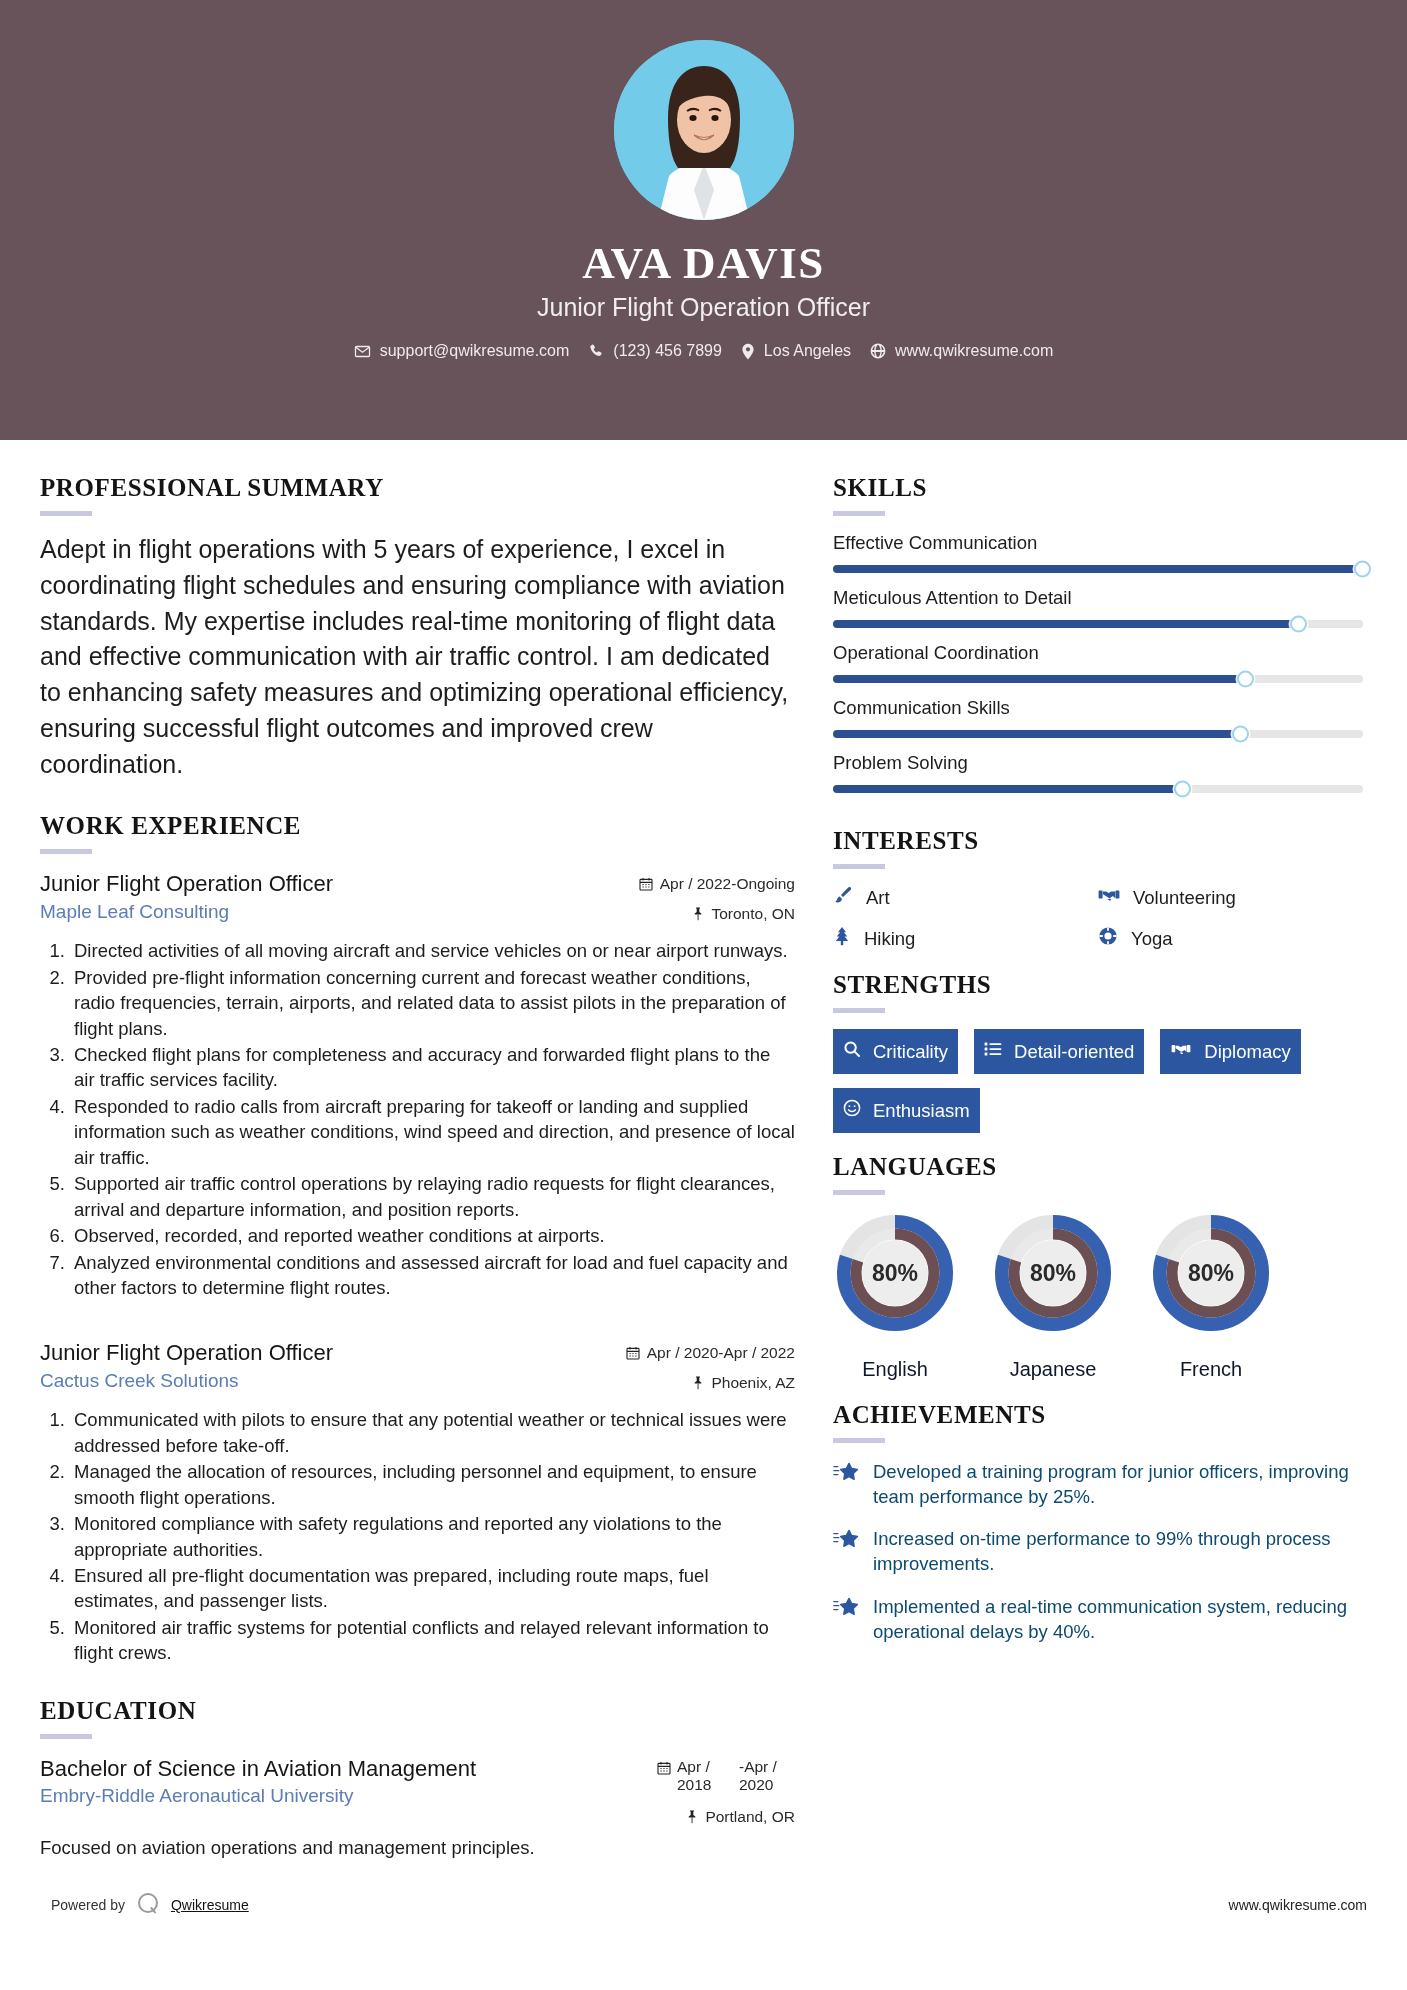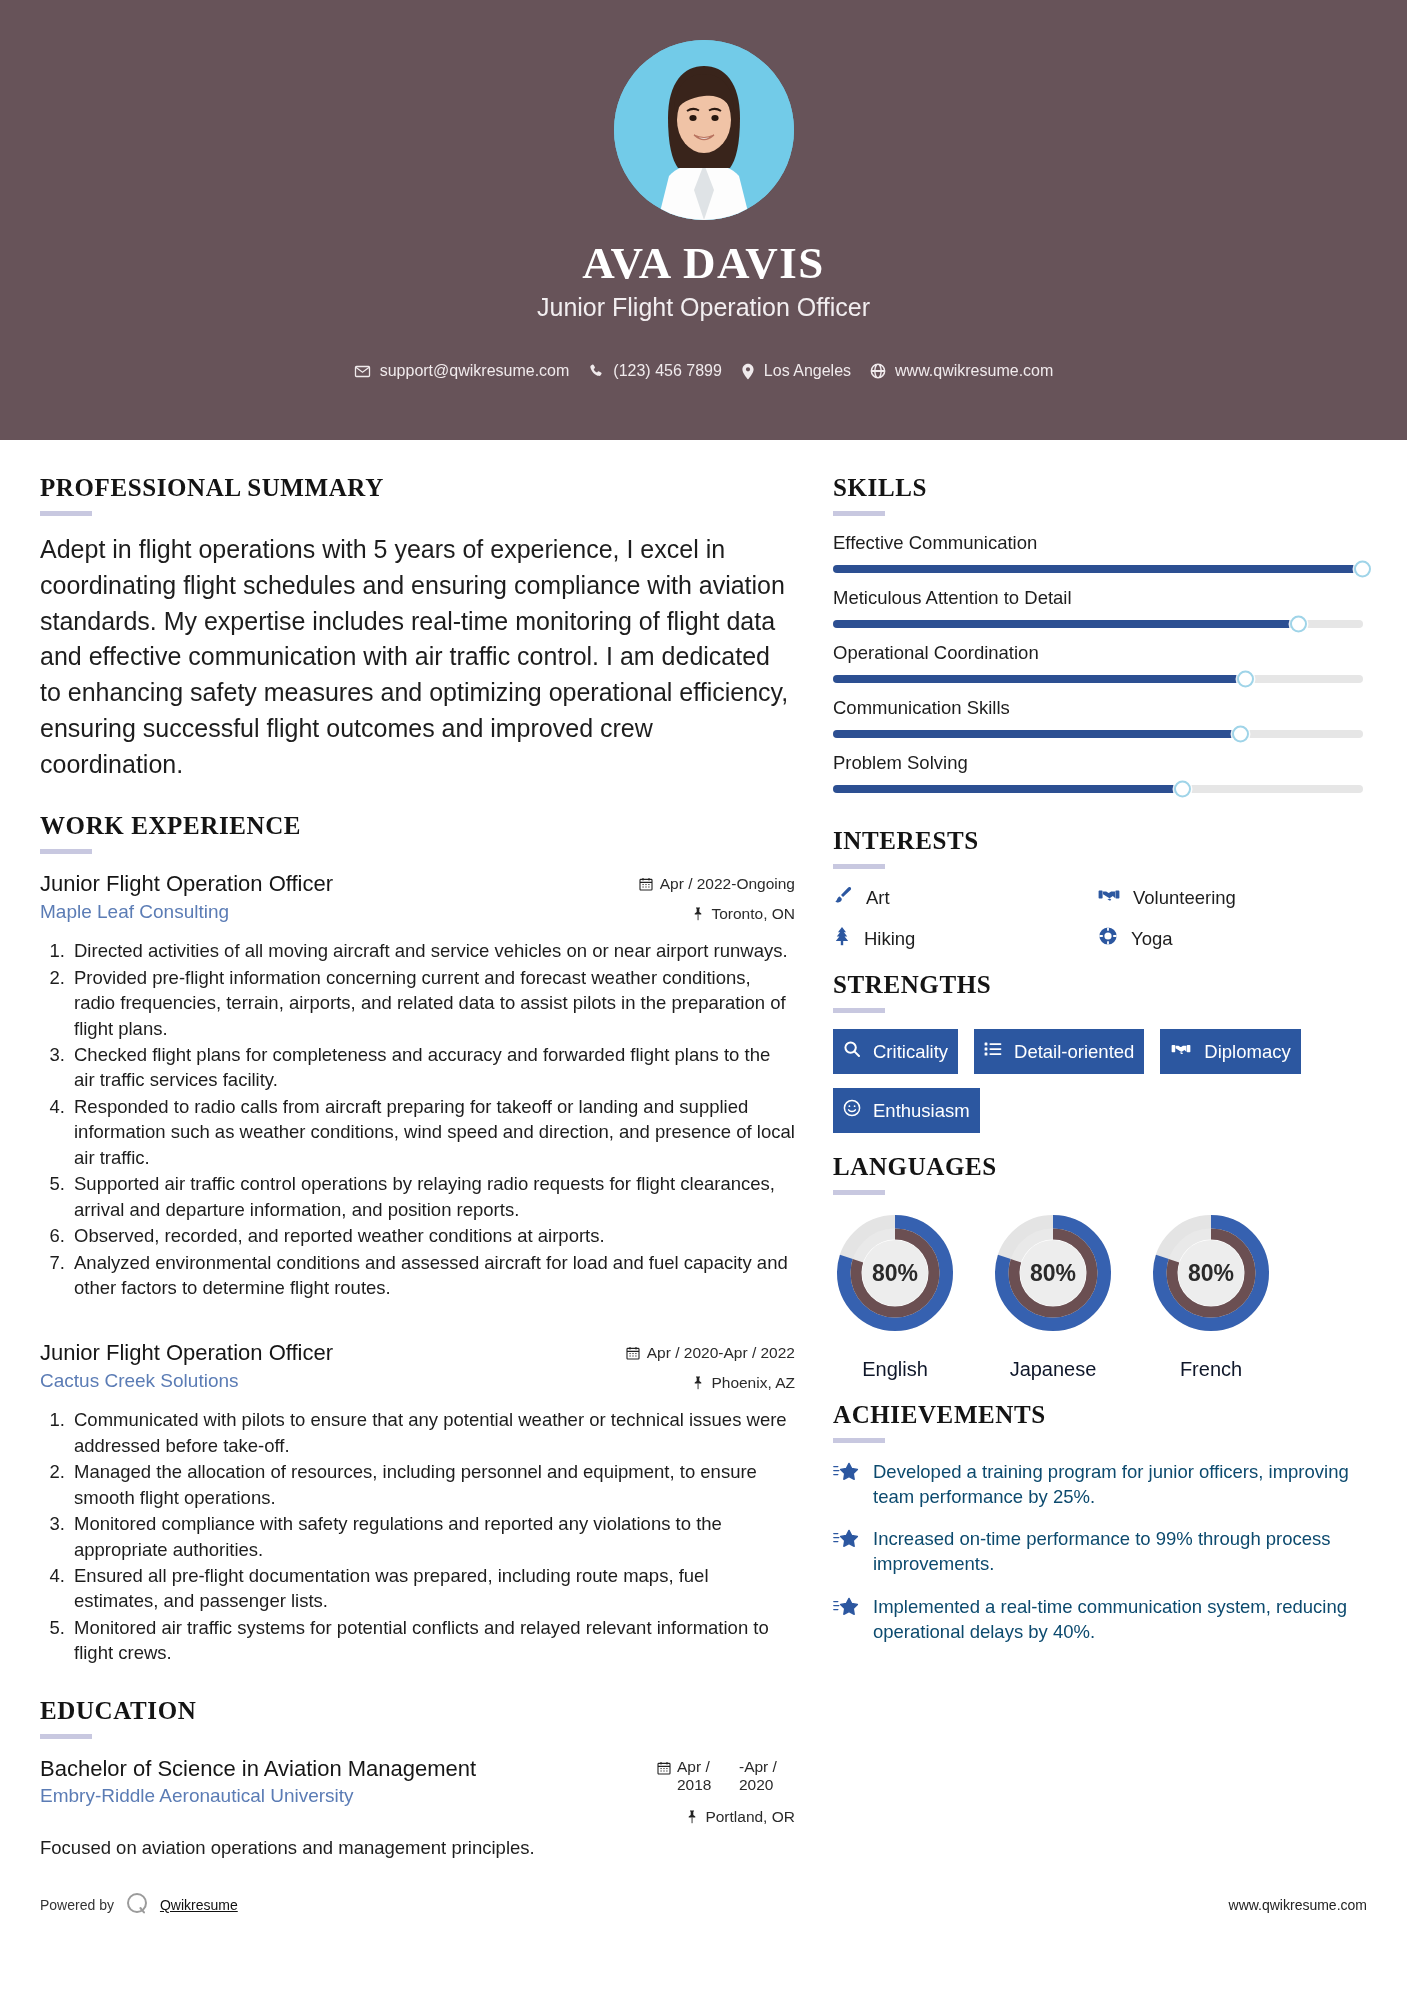--- a/index.html
+++ b/index.html
@@ -37,21 +37,21 @@
     margin-top: 20px;
     line-height: 1.05;
   }
   .job-title {
     font-size: 25px;
     color: #f2eef0;
     margin-top: 6px;
     font-weight: 400;
   }
   .contact-row {
-    margin-top: 40px;
+    margin-top: 20px;
     display: flex;
     justify-content: center;
     align-items: center;
     gap: 3px;
     color: #f0eaec;
     font-size: 16px;
     text-align: center;
   }
   .contact-item { display: flex; align-items: center; gap: 9px; padding: 0 8px; }
   .contact-item svg { display: block; }
@@ -177,21 +177,21 @@
   .lang-item { width: 124px; text-align: center; }
   .lang-name { font-size: 20px; color: #0f172a; margin-top: 19px; }
 
   .ach-item { display: flex; gap: 14px; margin-bottom: 17px; align-items: flex-start; }
   .ach-item svg { flex: none; margin-top: 3px; }
   .ach-text { font-size: 18.5px; line-height: 1.36; color: #0c4a6e; }
 
   
   .footer {
     position: absolute;
-    left: 0; right: 0;
+    left: 11px; right: 0;
     bottom: 70px;
     height: 30px;
     padding: 0 40px;
     display: flex;
     justify-content: space-between;
     align-items: center;
   }
   .powered { display: flex; align-items: center; gap: 10px; font-size: 14px; color: #333; }
   .powered-link { text-decoration: underline; font-size: 14px; color: #111; }
   .footer-url { font-size: 14px; color: #222; }

